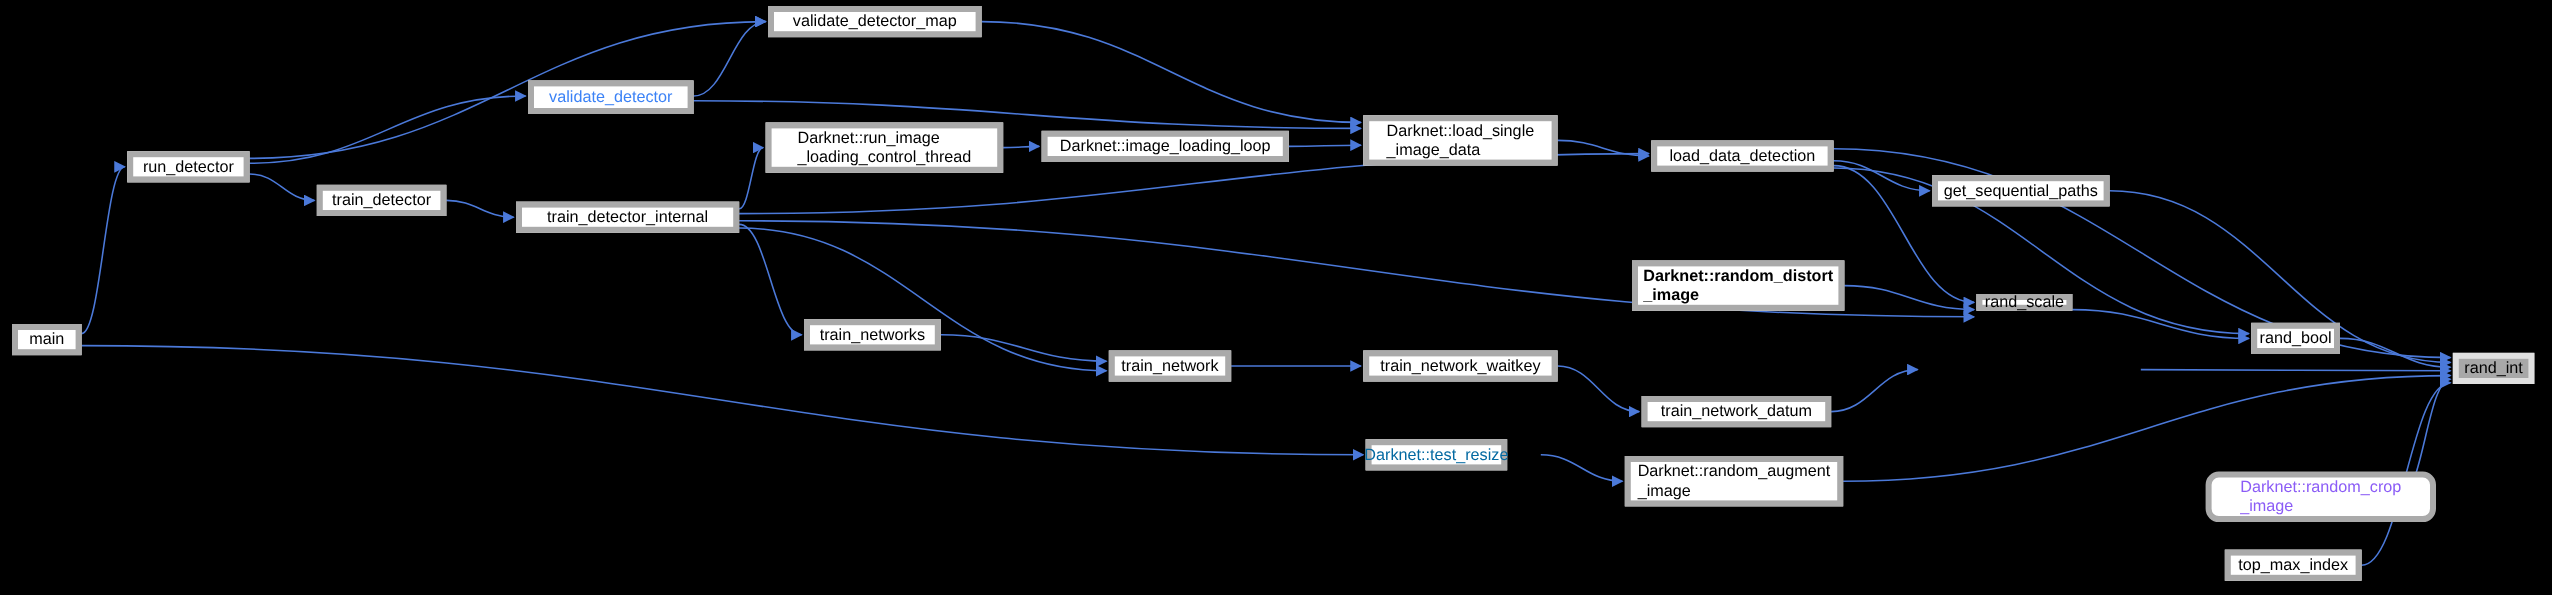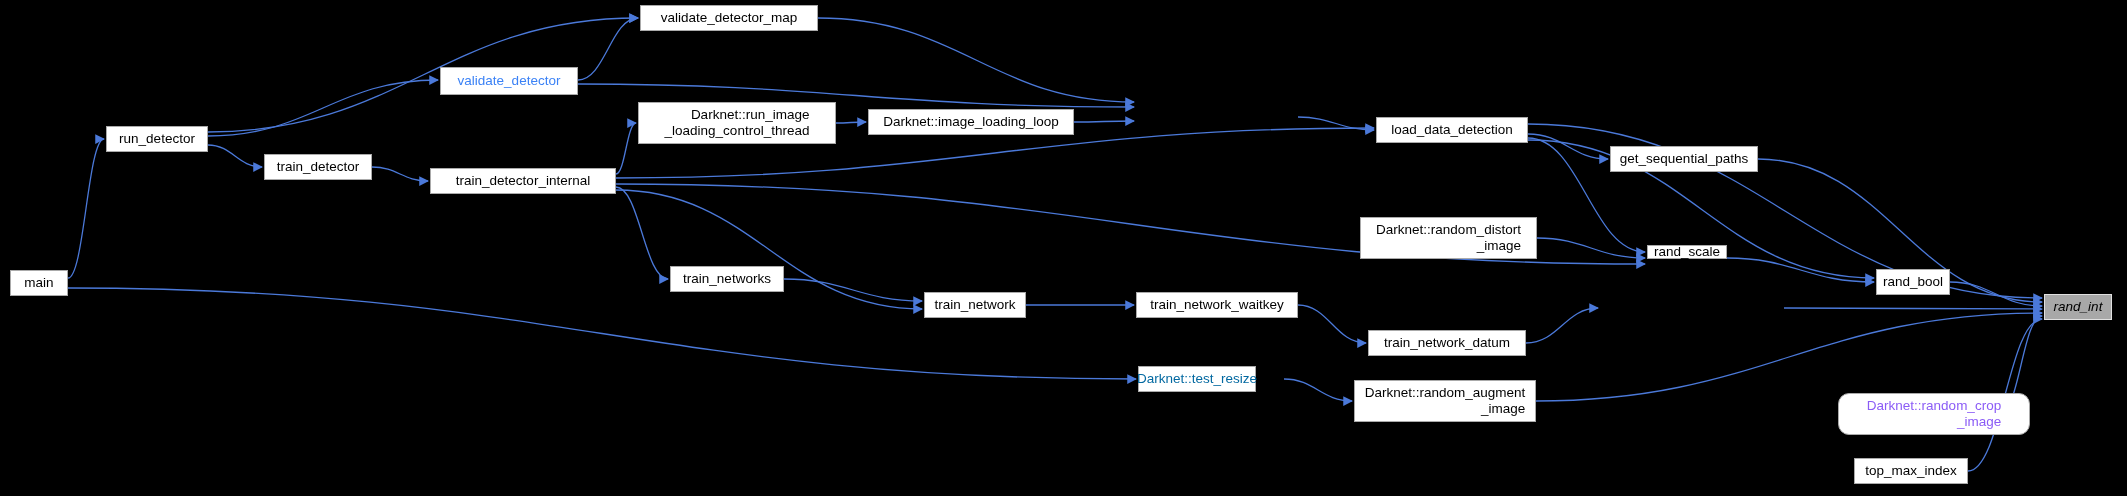--- a/index.html
+++ b/index.html
@@ -10,25 +10,25 @@
     font-family:"Liberation Sans", sans-serif;
     overflow:hidden;
   }
   #edge-layer{position:absolute;left:0;top:0;width:2127px;height:496px;}
   #node-layer{position:absolute;left:0;top:0;width:2127px;height:496px;}
   .node{
     position:absolute;
     display:flex;align-items:center;justify-content:center;
     box-sizing:border-box;
     background:#fff;
-    border:1px solid #4c1d95;
+    border:5px solid #4c1d95;
     color:#000;
     font-size:13.5px;
     line-height:1.22;
-    text-align:right;
+    text-align:left;
     white-space:pre-line;
     cursor:pointer;
   }
   .node.hl{cursor:default;}
   .node span{white-space:pre-line;}
   path.edge{fill:none;stroke-width:1.3px;}
 </style>
 </head>
 <body>
 
@@ -79,27 +79,29 @@
   <div id="node-layer">
       <div class="node" style="left: 10px; top: 270px; width: 58px; height: 26px; background: rgb(255, 255, 255); border-color: rgb(170, 170, 170); color: rgb(0, 0, 0);"><span>main</span></div>
       <div class="node" style="left: 106px; top: 126px; width: 102px; height: 26px; background: rgb(255, 255, 255); border-color: rgb(170, 170, 170); color: rgb(0, 0, 0);"><span>run_detector</span></div>
       <div class="node" style="left: 264px; top: 154px; width: 108px; height: 26px; background: rgb(255, 255, 255); border-color: rgb(170, 170, 170); color: rgb(0, 0, 0);"><span>train_detector</span></div>
       <div class="node" style="left: 440px; top: 67px; width: 138px; height: 28px; background: rgb(255, 255, 255); border-color: rgb(170, 170, 170); color: #3b82f6;"><span>validate_detector</span></div>
       <div class="node" style="left: 640px; top: 5px; width: 178px; height: 26px; background: rgb(255, 255, 255); border-color: rgb(170, 170, 170); color: rgb(0, 0, 0);"><span>validate_detector_map</span></div>
       <div class="node" style="left: 430px; top: 168px; width: 186px; height: 26px; background: rgb(255, 255, 255); border-color: rgb(170, 170, 170); color: rgb(0, 0, 0);"><span>train_detector_internal</span></div>
       <div class="node" style="left: 868px; top: 109px; width: 206px; height: 26px; background: rgb(255, 255, 255); border-color: rgb(170, 170, 170); color: rgb(0, 0, 0);"><span>Darknet::image_loading_loop</span></div>
       <div class="node" style="left: 638px; top: 102px; width: 198px; height: 42px; background: rgb(255, 255, 255); border-color: rgb(170, 170, 170); color: rgb(0, 0, 0);"><span>Darknet::run_image
 _loading_control_thread</span></div>
+      <div class="node" style="left: 1136px; top: 96px; width: 162px; height: 42px; background: rgb(255, 255, 255); border-color: rgb(170, 170, 170); color: rgb(0, 0, 0);"><span>Darknet::load_single
+_image_data</span></div>
       <div class="node" style="left: 1376px; top: 117px; width: 152px; height: 26px; background: rgb(255, 255, 255); border-color: rgb(170, 170, 170); color: rgb(0, 0, 0);"><span>load_data_detection</span></div>
       <div class="node" style="left: 1610px; top: 146px; width: 148px; height: 26px; background: rgb(255, 255, 255); border-color: rgb(170, 170, 170); color: rgb(0, 0, 0);"><span>get_sequential_paths</span></div>
-      <div class="node" style="left: 1360px; top: 217px; width: 177px; height: 42px; background: rgb(255, 255, 255); border-color: rgb(170, 170, 170); color: rgb(0, 0, 0);"><span>Darknet::random_distort
+      <div class="node" style="left: 1360px; top: 217px; width: 177px; height: 42px; background: rgb(255, 255, 255); border-color: rgb(170, 170, 170); color: rgb(0, 0, 0); font-weight: bold;"><span>Darknet::random_distort
 _image</span></div>
       <div class="node" style="left: 1647px; top: 245px; width: 80px; height: 14px; background: rgb(255, 255, 255); border-color: rgb(170, 170, 170); color: rgb(0, 0, 0);"><span>rand_scale</span></div>
       <div class="node" style="left: 1876px; top: 269px; width: 74px; height: 26px; background: rgb(255, 255, 255); border-color: rgb(170, 170, 170); color: rgb(0, 0, 0);"><span>rand_bool</span></div>
-      <div class="node hl" style="left: 2044px; top: 294px; width: 68px; height: 26px; background: rgb(168, 168, 168); border-color: rgb(224, 224, 224); color: rgb(0, 0, 0); font-style: italic;"><span>rand_int</span></div>
+      <div class="node hl" style="left: 2044px; top: 294px; width: 68px; height: 26px; background: rgb(168, 168, 168); border-color: rgb(224, 224, 224); color: rgb(0, 0, 0);"><span>rand_int</span></div>
       <div class="node" style="left: 670px; top: 266px; width: 114px; height: 26px; background: rgb(255, 255, 255); border-color: rgb(170, 170, 170); color: rgb(0, 0, 0);"><span>train_networks</span></div>
       <div class="node" style="left: 924px; top: 292px; width: 102px; height: 26px; background: rgb(255, 255, 255); border-color: rgb(170, 170, 170); color: rgb(0, 0, 0);"><span>train_network</span></div>
       <div class="node" style="left: 1136px; top: 292px; width: 162px; height: 26px; background: rgb(255, 255, 255); border-color: rgb(170, 170, 170); color: rgb(0, 0, 0);"><span>train_network_waitkey</span></div>
       <div class="node" style="left: 1368px; top: 330px; width: 158px; height: 26px; background: rgb(255, 255, 255); border-color: rgb(170, 170, 170); color: rgb(0, 0, 0);"><span>train_network_datum</span></div>
       <div class="node" style="left: 1138px; top: 366px; width: 118px; height: 26px; background: rgb(255, 255, 255); border-color: rgb(170, 170, 170); color: #0369a1;"><span>Darknet::test_resize</span></div>
       <div class="node" style="left: 1354px; top: 380px; width: 182px; height: 42px; background: rgb(255, 255, 255); border-color: rgb(170, 170, 170); color: rgb(0, 0, 0);"><span>Darknet::random_augment
 _image</span></div>
       <div class="node" style="left: 1838px; top: 393px; width: 192px; height: 42px; background: rgb(255, 255, 255); border-color: rgb(170, 170, 170); color: #8b5cf6; border-radius: 11px;"><span>Darknet::random_crop
 _image</span></div>
       <div class="node" style="left: 1854px; top: 458px; width: 114px; height: 26px; background: rgb(255, 255, 255); border-color: rgb(170, 170, 170); color: rgb(0, 0, 0);"><span>top_max_index</span></div>

